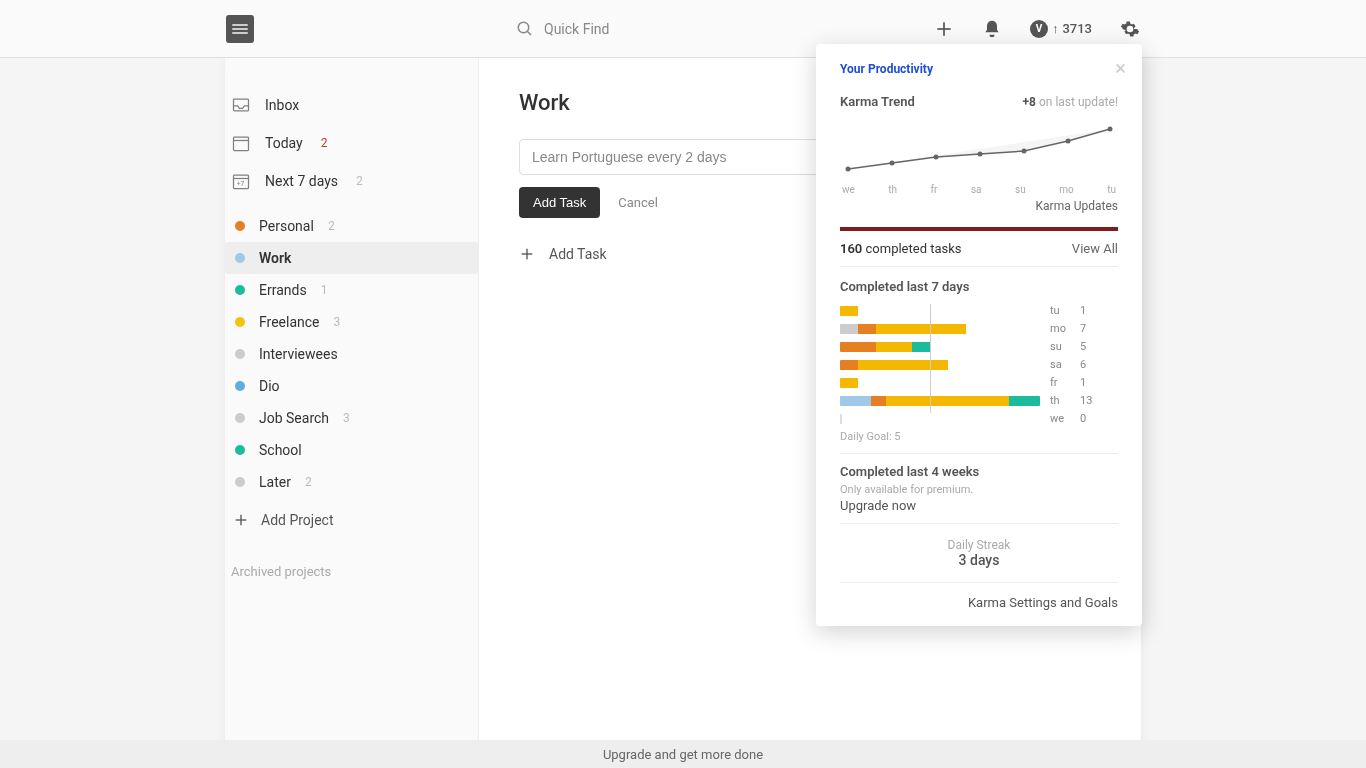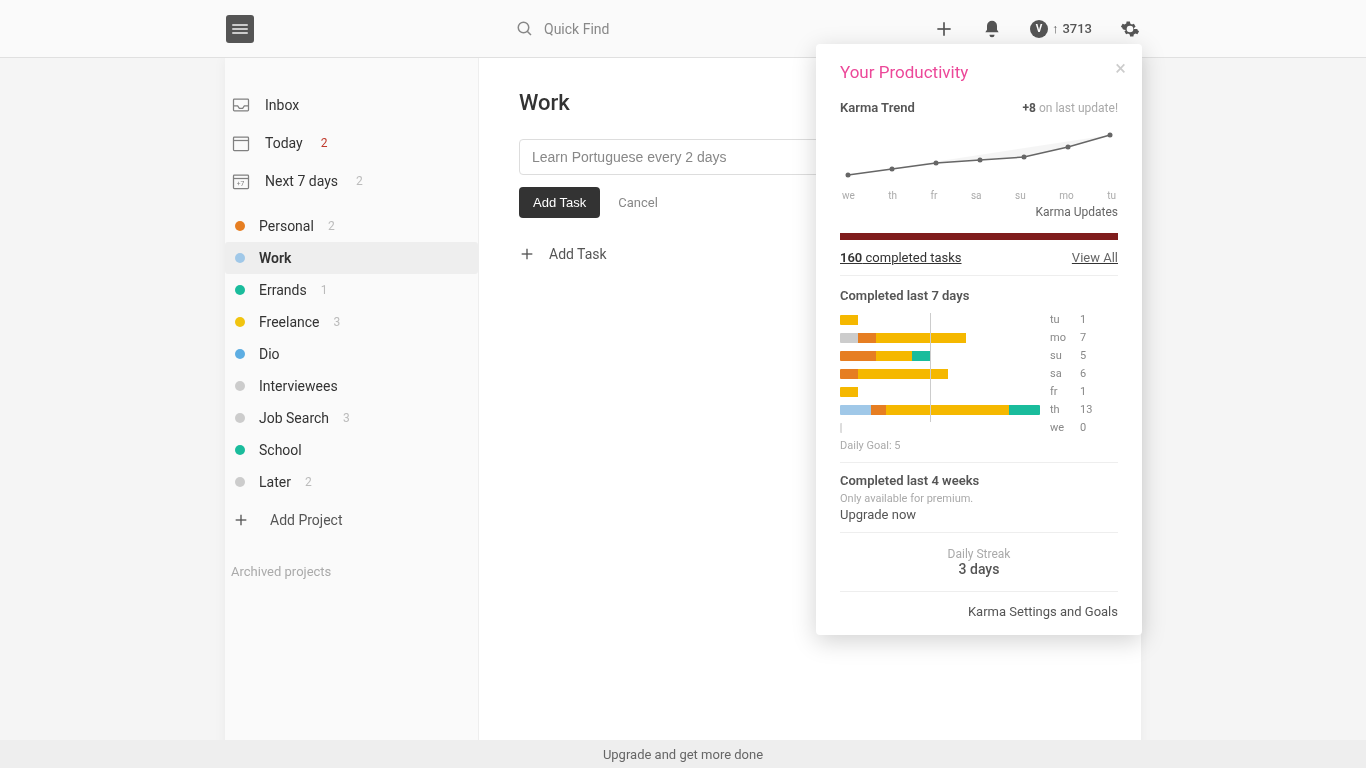--- a/index.html
+++ b/index.html
@@ -92,21 +92,21 @@
   .project-list { padding-top: 10px; }
   .project-item {
     display: flex; align-items: center;
     padding: 8px 10px 8px 8px;
     cursor: pointer; gap: 14px;
     border-radius: 3px;
   }
   .project-item.active { background: #eee; font-weight: 600; }
   .project-dot { width: 10px; height: 10px; border-radius: 50%; flex-shrink:0; margin-left:2px;}
   .project-item .pcount { color: #bbb; font-size: 12px; }
-  .add-project { display:flex; align-items:center; gap:21px; padding: 14px 10px 8px 8px; cursor:pointer; color:#555;}
+  .add-project { display:flex; align-items:center; gap:12px; padding: 14px 10px 8px 8px; cursor:pointer; color:#555;}
   .add-project svg { width:16px; height:16px; stroke:#555;}
   .archived { padding: 28px 10px 8px 6px; color: #aaa; font-size: 13px; cursor:pointer;}
   
   .main {
     flex: 1;
     padding: 32px 40px;
   }
   .main h1 { font-size: 22px; font-weight: 500; margin-bottom: 24px; color:#333;}
   .task-input {
     width: 100%;
@@ -136,31 +136,31 @@
     position: absolute;
     top: 44px;
     right: 224px;
     width: 326px;
     background: #fff;
     border-radius: 4px;
     box-shadow: 0 6px 24px rgba(0,0,0,0.18);
     padding: 18px 24px 16px 24px;
     z-index: 100;
   }
-  .popup h2 { font-size: 17px; font-weight: 400; margin-bottom: 18px; color:#ec4899;}
+  .popup h2 { font-size: 12px; font-weight: 700; margin-bottom: 18px; color:#1d4ed8;}
   .popup .close { position:absolute; top:14px; right:16px; color:#ccc; font-size:20px; cursor:pointer; line-height:1;}
   .popup .section-title { font-size: 13px; font-weight:600; color:#555; margin-bottom:4px;}
   .popup .row-between { display:flex; justify-content:space-between; align-items:baseline; }
   .popup .muted { color:#aaa; font-size:12px; }
   .popup .karma-delta { font-size:12px; }
   .popup .karma-delta b { color:#555;}
   .trend-chart { margin-top:8px; margin-bottom:4px;}
   .trend-labels { display:flex; justify-content:space-between; font-size:10px; color:#aaa; padding:0 2px;}
   .karma-updates { text-align:right; font-size:12px; color:#666; margin-top:4px; margin-bottom:14px; cursor:pointer;}
-  .completed-row { display:flex; justify-content:space-between; align-items:baseline; font-size:13px; border-top:7px solid #7f1d1d; border-bottom:1px solid #eee; padding:10px 0;text-decoration:underline;}
+  .completed-row { display:flex; justify-content:space-between; align-items:baseline; font-size:13px; border-top:4px solid #7f1d1d; border-bottom:1px solid #eee; padding:10px 0;}
   .completed-row .num { font-weight:600;}
   .completed-row .viewall { color:#666; cursor:pointer; font-size:13px;}
   .week-section { padding:12px 0 10px 0; border-bottom:1px solid #eee;}
   .bar-row { display:flex; align-items:center; gap:10px; margin-bottom:5px; font-size:11px; color:#888;}
   .bar-track { display:flex; height:10px; width:200px; border-radius:1px; overflow:hidden;}
   .bar-seg { height:100%; }
   .weeks-section { padding:10px 0; border-bottom:1px solid #eee;}
   .upgrade-link { font-size:13px; color:#555; cursor:pointer; margin-top:2px; display:inline-block;}
   .streak-section { text-align:center; padding:14px 0; border-bottom:1px solid #eee;}
   .streak-section .lbl { color:#aaa; font-size:12px;}
@@ -259,26 +259,26 @@
           <span class="project-dot" style="background:#1abc9c"></span>
     <span>Errands</span>
     <span class="pcount">1</span>
         </div>
         <div class="project-item">
           <span class="project-dot" style="background:#f1c40f"></span>
     <span>Freelance</span>
     <span class="pcount">3</span>
         </div>
         <div class="project-item">
+          <span class="project-dot" style="background:#ccc"></span>
+    <span>Interviewees</span>
+    </div>
+        <div class="project-item">
           <span class="project-dot" style="background:#5dade2"></span>
     <span>Dio</span>
-    </div>
-        <div class="project-item">
-          <span class="project-dot" style="background:#ccc"></span>
-    <span>Interviewees</span>
     </div>
         <div class="project-item">
           <span class="project-dot" style="background:#ccc"></span>
     <span>Job Search</span>
     <span class="pcount">3</span>
         </div>
         <div class="project-item">
           <span class="project-dot" style="background:#1abc9c"></span>
     <span>School</span>
     </div>

